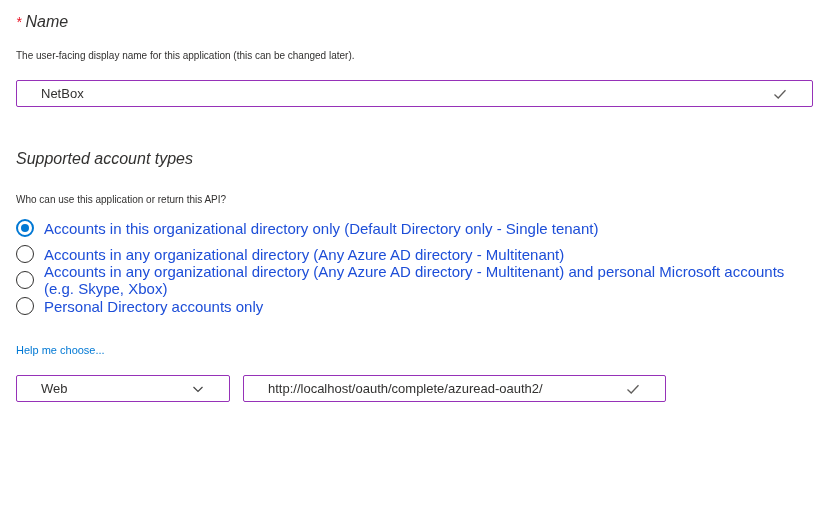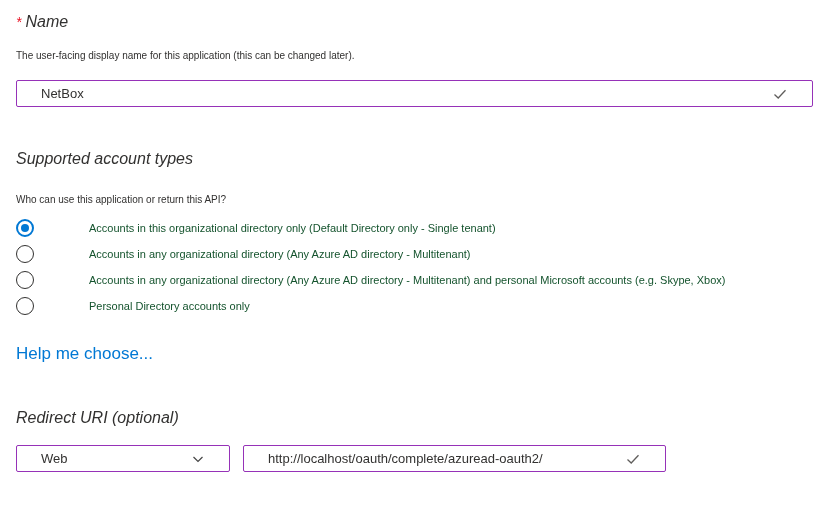--- a/index.html
+++ b/index.html
@@ -84,26 +84,26 @@
     content: "";
     position: absolute;
     left: 50%;
     top: 50%;
     width: 8px;
     height: 8px;
     margin: -4px 0 0 -4px;
     border-radius: 50%;
     background: #0078d4;
   }
-  .radio-label { font-size: 11px; color: #14532d; margin-left: 45px; }
+  .radio-label { font-size: 15px; color: #1d4ed8; }
 
   .help-link {
     display: inline-block;
     margin-top: 25px;
-    font-size: 17px;
+    font-size: 11px;
     color: #0078d4;
     text-decoration: none;
     cursor: pointer;
   }
 
   .redirect-section { margin-top: 44px; }
   .redirect-desc { margin-top: 14px; width: 797px; }
 
   .redirect-controls {
     margin-top: 17px;
@@ -156,21 +156,20 @@
     </div>
     <div class="radio-row">
       <span class="radio-circle"></span>
       <span class="radio-label">Personal Directory accounts only</span>
     </div>
   </div>
 
   <a class="help-link">Help me choose...</a>
 
   
-  <div class="section-title redirect-section">Redirect URI (optional)</div>
 
   <div class="redirect-controls">
     <div class="field-box platform-select">
       <span>Web</span>
       <span>
         <svg class="icon-svg" width="14" height="14" viewBox="0 0 14 14">
           <path d="M2.5 5 L7 9.5 L11.5 5" fill="none" stroke="#444444" stroke-width="1.2"></path>
         </svg>
       </span>
     </div>

